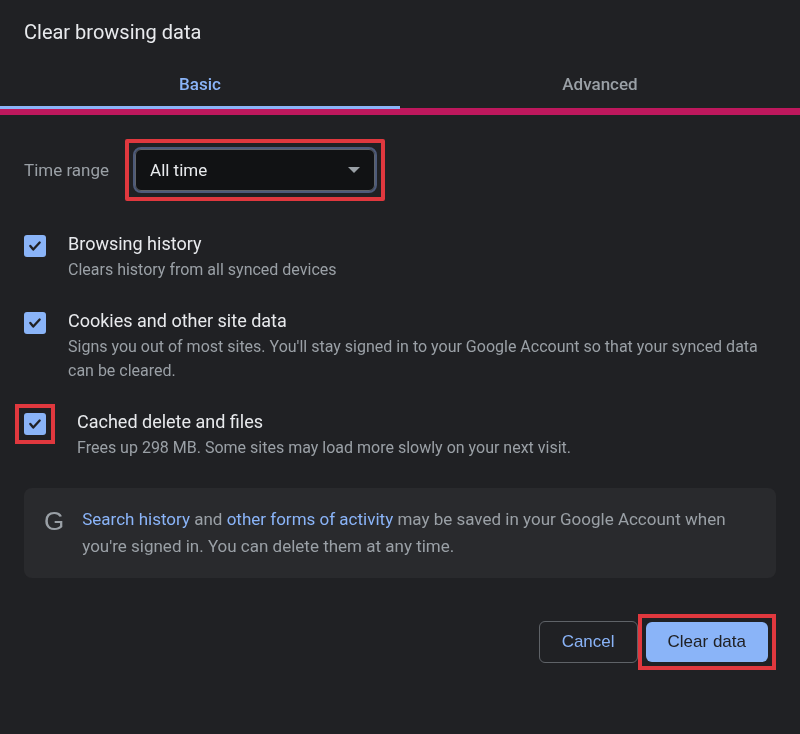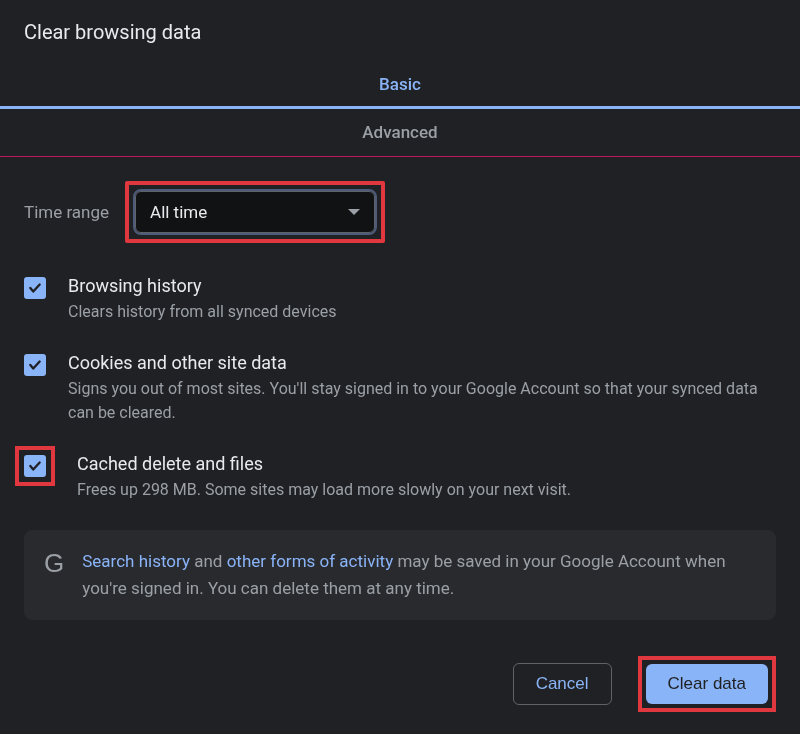--- a/index.html
+++ b/index.html
@@ -19,22 +19,21 @@
       padding: 0;
     }
     .dialog-title {
       font-size: 20px;
       font-weight: 400;
       padding: 20px 21px 16px 24px;
       color: #e8eaed;
     }
     .tabs {
       display: flex;
-      border-bottom: 1px solid #be185d;
-      flex-direction: column;
+      border-bottom: 7px solid #be185d;
     }
     .tab {
       flex: 1;
       text-align: center;
       padding: 14px 0;
       font-size: 17px;
       font-weight: 500;
       cursor: pointer;
       color: #9aa0a6;
       position: relative;
@@ -157,21 +156,21 @@
       color: #9aa0a6;
       line-height: 1.6;
     }
     .info-text .link {
       color: #8ab4f8;
       cursor: pointer;
     }
     .actions {
       display: flex;
       justify-content: flex-end;
-      gap: 26px;
+      gap: 0;
       padding: 36px 24px 24px 24px;
       align-items: center;
     }
     .btn {
       padding: 10px 22px;
       border-radius: 6px;
       font-size: 17px;
       font-weight: 500;
       cursor: pointer;
       border: none;

